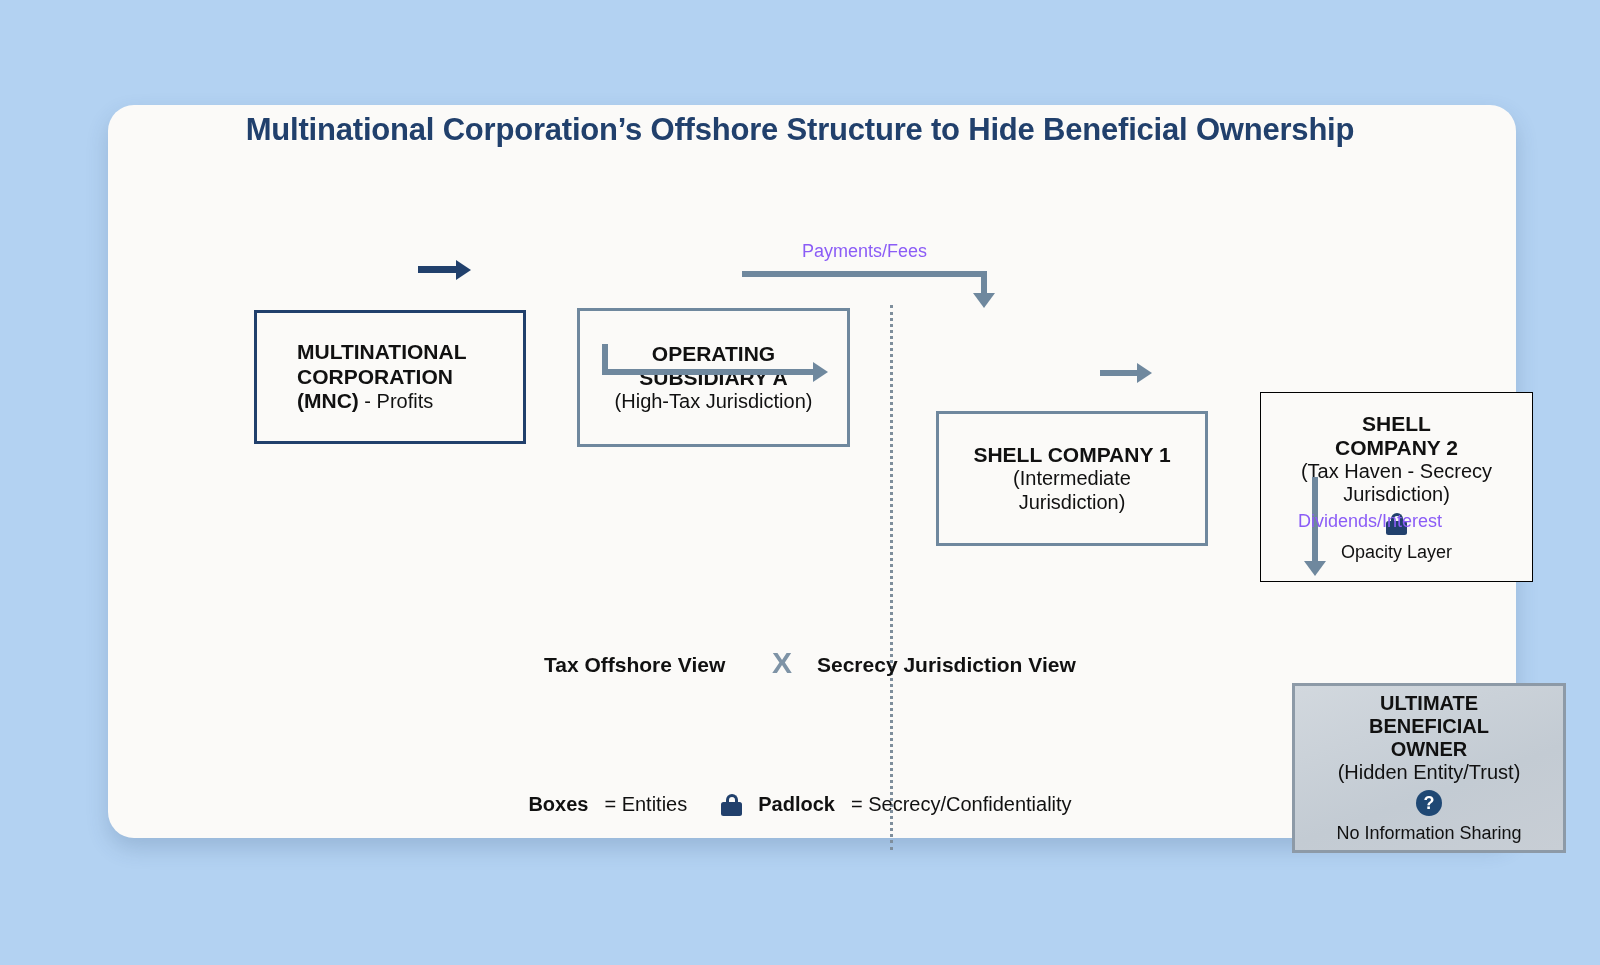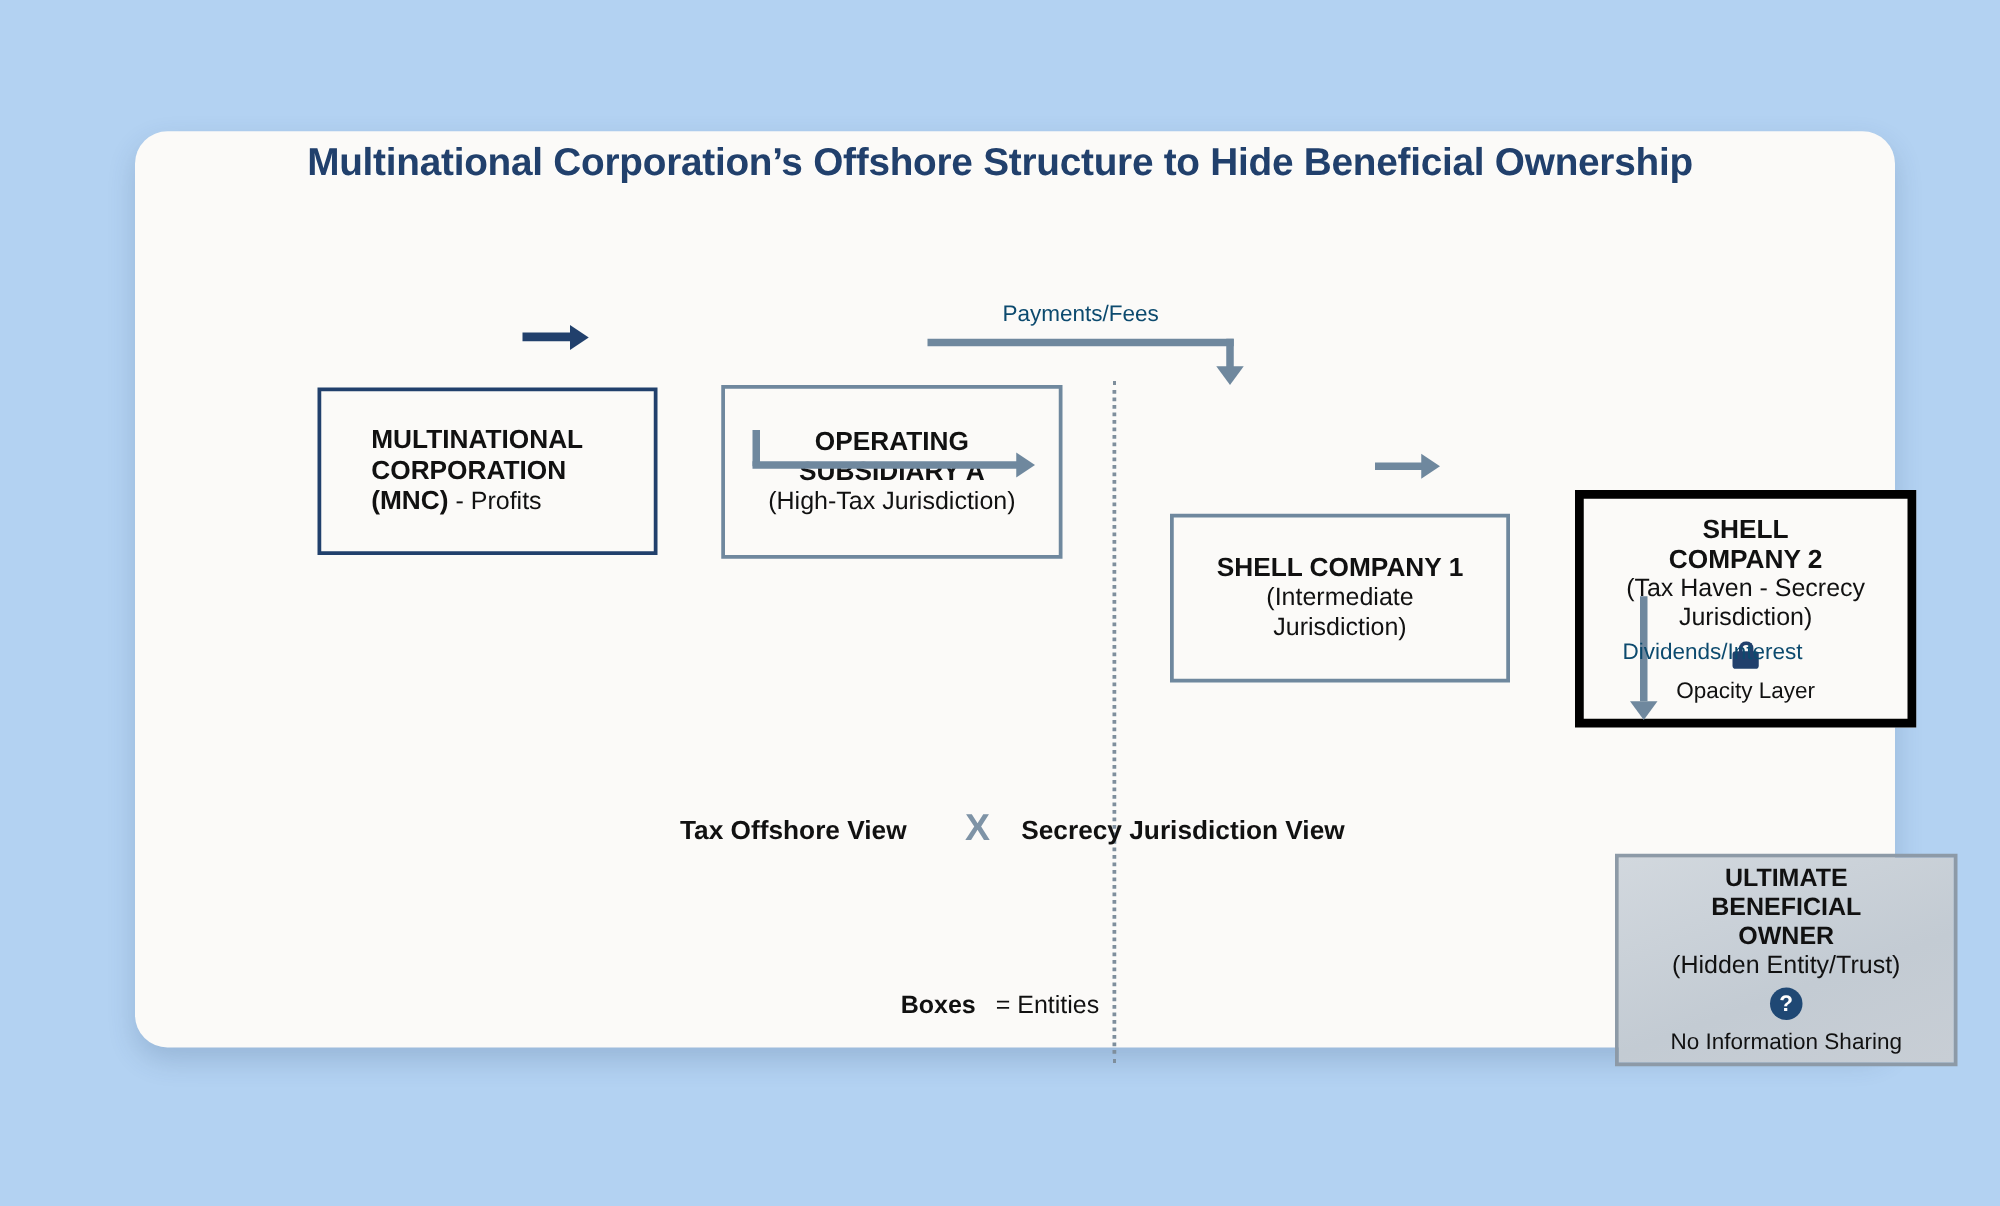--- a/index.html
+++ b/index.html
@@ -25,21 +25,21 @@
     white-space:nowrap;
   }
 
   
   .nbox{position:absolute;background:#fbfaf8;box-sizing:border-box;
         display:flex;flex-direction:column;align-items:center;justify-content:center;
         text-align:center;line-height:1.16;}
   .bx-mnc{left:146px;top:205px;width:272px;height:134px;border:3px solid #21406c;align-items:flex-start;padding-left:40px;text-align:left;}
   .bx-sub{left:469px;top:203px;width:273px;height:139px;border:3px solid #6f889e;}
   .bx-sc1{left:828px;top:306px;width:272px;height:135px;border:3px solid #6f889e;}
-  .bx-sc2{left:1152px;top:287px;width:273px;height:190px;border:7px solid #000000;}
+  .bx-sc2{left:1152px;top:287px;width:273px;height:190px;border:1px solid #000000;}
   .bx-ubo{left:1150px;top:578px;width:274px;height:170px;border:3px solid #8d9aa7;
           background:linear-gradient(160deg,#d2d8de 0%,#c3cbd3 60%,#c8ced5 100%);margin-left:34px;}
 
   .b-strong{font-size:21px;font-weight:bold;color:#111;}
   .b-norm{font-size:20px;color:#111;}
   .b-strong.sm{font-size:20px;}
   .line{display:block;}
 
   .lockrow{display:flex;align-items:center;justify-content:center;gap:7px;margin-top:6px;flex-direction:column;}
   .lockrow .b-norm{font-size:18px;}
@@ -57,21 +57,21 @@
   .seg{position:absolute;background:#6f889e;}
   .seg.navy{background:#21406c;}
   .ahead{position:absolute;width:0;height:0;}
   .ahead.right{border-left:15px solid #6f889e;border-top:10px solid transparent;border-bottom:10px solid transparent;}
   .ahead.right.navy{border-left-color:#21406c;}
   .ahead.down{border-top:15px solid #6f889e;border-left:11px solid transparent;border-right:11px solid transparent;}
 
   .divider{position:absolute;left:782px;top:200px;width:0;height:545px;
     border-left:3px dotted #7e8e9c;}
 
-  .flabel{position:absolute;font-size:18px;color:#0c4a6e;white-space:nowrap;}
+  .flabel{position:absolute;font-size:18px;color:#8b5cf6;white-space:nowrap;}
   .vlabel{position:absolute;font-size:21px;font-weight:bold;color:#111;white-space:nowrap;}
   .xmark{position:absolute;font-size:30px;font-weight:bold;color:#7e93a6;}
 
   .legend{position:absolute;left:0;top:688px;width:1384px;
     display:flex;align-items:center;justify-content:center;gap:34px;
     font-size:20px;color:#111;white-space:nowrap;}
   .legend b{font-weight:bold;}
   .lgitem{display:flex;align-items:center;gap:16px;}
 </style>
 </head>
@@ -148,16 +148,24 @@
 
     <div class="vlabel" style="left:436px;top:548px;">Tax Offshore View</div>
     <div class="xmark" style="left:664px;top:541px;">X</div>
     <div class="vlabel" style="left:709px;top:548px;">Secrecy Jurisdiction View</div>
 
     <div class="legend">
       <span class="lgitem">
         <b>Boxes</b>
         <span>= Entities</span>
       </span>
+      <span class="lgitem">
+        <span class="lock">
+            <span class="shk"></span>
+            <span class="bdy"></span>
+          </span>
+        <b>Padlock</b>
+        <span>= Secrecy/Confidentiality</span>
+      </span>
     </div>
 
   </div>
 </div>
 
 </body></html>

